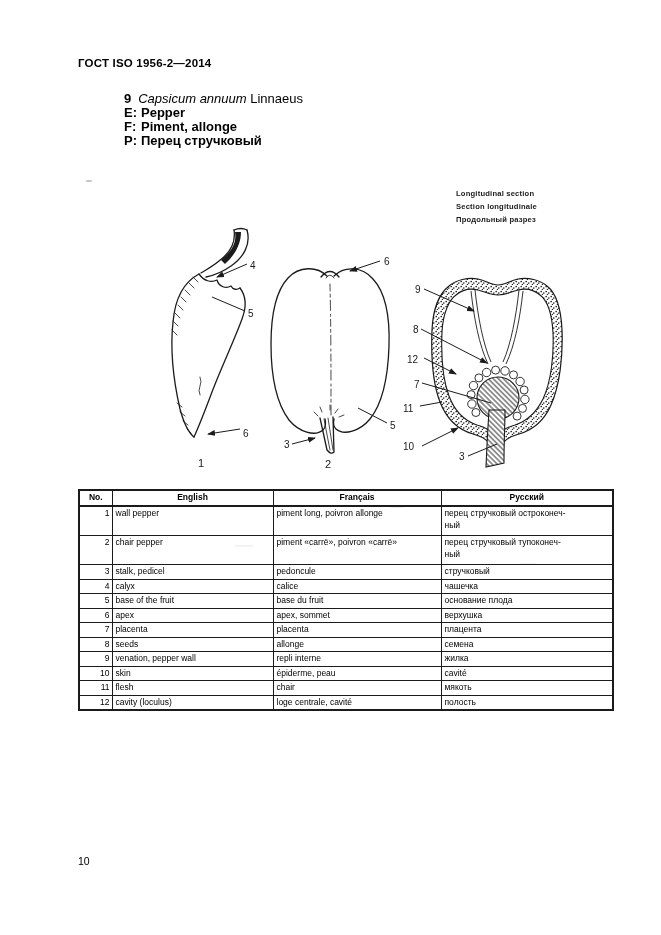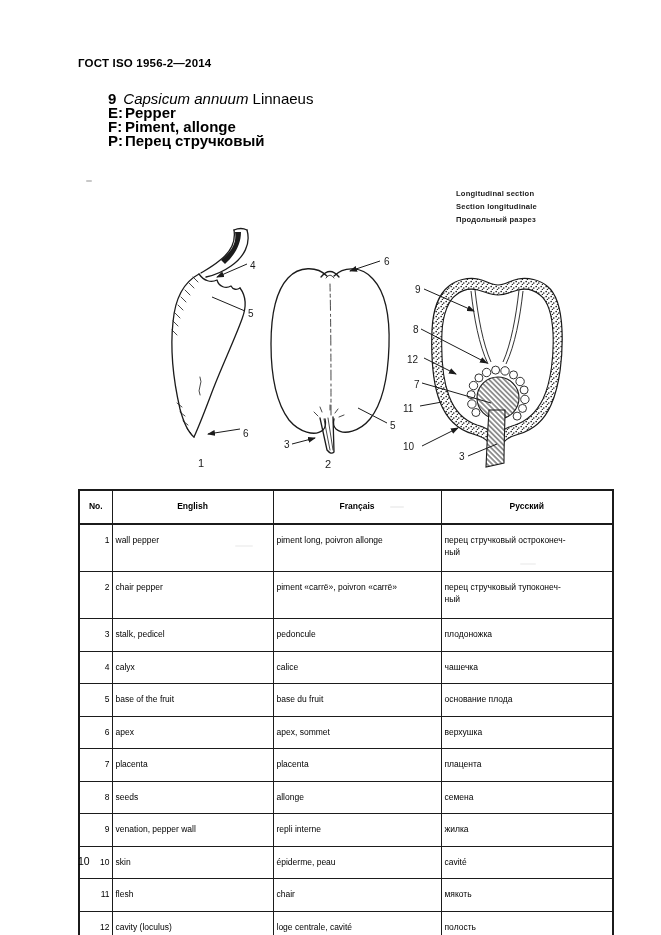--- a/index.html
+++ b/index.html
@@ -1,35 +1,35 @@
 <!DOCTYPE html>
 <html><head>
 <meta charset="utf-8">
 <style>
   html,body{margin:0;padding:0;background:#fff;}
   .page{
     position:relative;width:661px;height:935px;background:#ffffff;
     font-family:"Liberation Sans", sans-serif;color:#000000;overflow:hidden;
   }
   .doc-header{position:absolute;left:78px;top:57px;font-size:11.5px;font-weight:700;letter-spacing:.2px;}
-  .species{position:absolute;left:108px;top:92px;font-size:15px;line-height:14px;}
+  .species{position:absolute;left:124px;top:92px;font-size:13px;line-height:14px;}
   .sp-line{white-space:nowrap;}
   .sp-num{font-weight:700;margin-right:7px;}
   .sp-latin{font-style:italic;}
   .sp-label{display:inline-block;width:17px;font-weight:700;}
   .sp-val{font-weight:700;}
   .fig-svg{position:absolute;left:0;top:0;width:661px;height:480px;}
   .ln{stroke:#1b1b1b;stroke-width:1.3;fill:none;stroke-linecap:round;stroke-linejoin:round;}
   .thin{stroke:#1b1b1b;stroke-width:.8;fill:none;stroke-linecap:round;}
   .lead{stroke:#1b1b1b;stroke-width:1;fill:none;}
   .co{font-size:10px;fill:#1b1b1b;}
   .fig-num{font-size:11px;fill:#1b1b1b;}
   .cap{font-size:7.6px;font-weight:700;fill:#1b1b1b;letter-spacing:.2px;}
   .vtab{position:absolute;left:78px;top:489px;border-collapse:collapse;table-layout:fixed;width:534px;font-size:8.5px;}
-  .vtab td{border:1px solid #1b1b1b;padding:10px 3px;vertical-align:top;line-height:11.5px;overflow:hidden;}
+  .vtab td{border:1px solid #1b1b1b;padding:1px 3px;vertical-align:top;line-height:11.5px;overflow:hidden;}
   .vtab{border:2px solid #1b1b1b;}
   .vtab .th td{font-weight:700;text-align:center;height:12px;border-bottom-width:2px;}
   .t-no{text-align:right;padding-right:2px !important;}
   .row-tall td{height:26px;}
   .row-s td{height:11px;}
   .ru{white-space:pre-line;}
   .page-num{position:absolute;left:78px;top:855px;font-size:10.5px;}
   .artifact{position:absolute;background:#9a9a9a;border-radius:1px;}
 </style>
 </head>
@@ -209,21 +209,21 @@
       <td class="t-no">2</td>
       <td>chair pepper</td>
       <td>piment «carrë», poivron «carrë»</td>
       <td class="ru">перец стручковый тупоконеч-
 ный</td>
     </tr>
     <tr class="row-s">
       <td class="t-no">3</td>
       <td>stalk, pedicel</td>
       <td>pedoncule</td>
-      <td class="ru">плодоножка</td>
+      <td class="ru">стручковый</td>
     </tr>
     <tr class="row-s">
       <td class="t-no">4</td>
       <td>calyx</td>
       <td>calice</td>
       <td class="ru">чашечка</td>
     </tr>
     <tr class="row-s">
       <td class="t-no">5</td>
       <td>base of the fruit</td>

